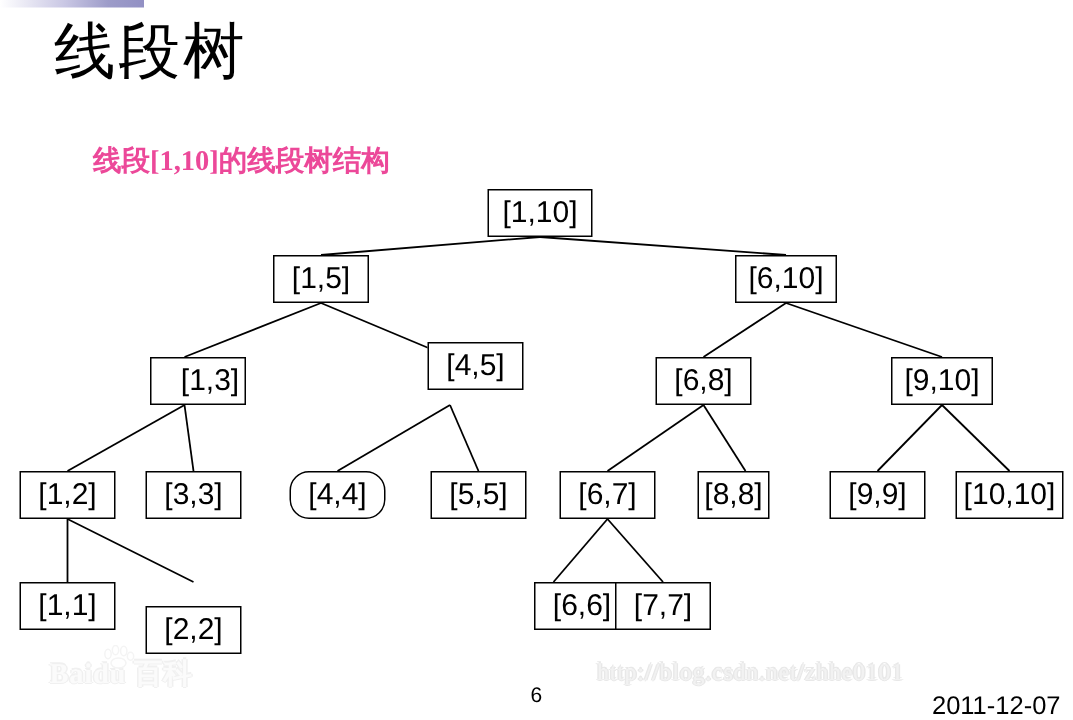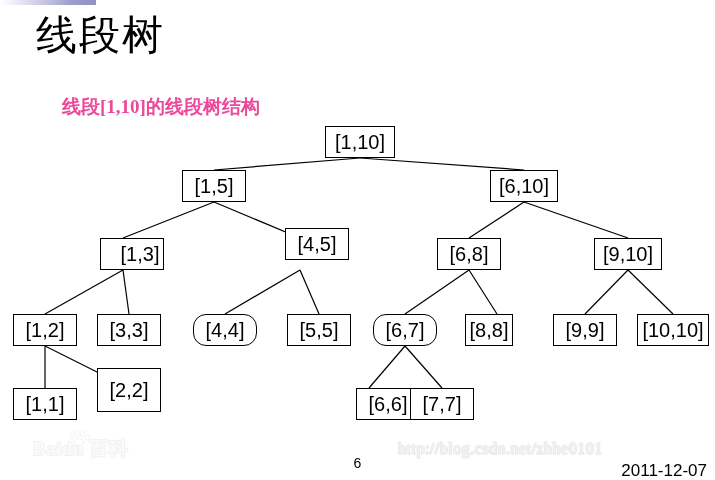--- a/index.html
+++ b/index.html
@@ -180,26 +180,26 @@
     <div class="tree-node" style="left: 182px; top: 170px; width: 64px; height: 32px;">[1,5]</div>
     <div class="tree-node" style="left: 490px; top: 170px; width: 68px; height: 32px;">[6,10]</div>
     <div class="tree-node" style="left: 100px; top: 238px; width: 64px; height: 32px; padding-left: 16px;">[1,3]</div>
     <div class="tree-node" style="left: 268px; top: 228px; width: 64px; height: 32px; margin-left: 17px;">[4,5]</div>
     <div class="tree-node" style="left: 437px; top: 238px; width: 64px; height: 32px;">[6,8]</div>
     <div class="tree-node" style="left: 594px; top: 238px; width: 68px; height: 32px;">[9,10]</div>
     <div class="tree-node" style="left: 13px; top: 314px; width: 64px; height: 32px;">[1,2]</div>
     <div class="tree-node" style="left: 97px; top: 314px; width: 64px; height: 32px;">[3,3]</div>
     <div class="tree-node" style="left: 193px; top: 314px; width: 64px; height: 32px; border-radius: 13px;">[4,4]</div>
     <div class="tree-node" style="left: 287px; top: 314px; width: 64px; height: 32px;">[5,5]</div>
-    <div class="tree-node" style="left: 373px; top: 314px; width: 64px; height: 32px; border-radius: 13px;">[6,7]</div>
+    <div class="tree-node" style="left: 373px; top: 314px; width: 64px; height: 32px;">[6,7]</div>
     <div class="tree-node" style="left: 465px; top: 314px; width: 48px; height: 32px; text-align: center;">[8,8]</div>
     <div class="tree-node" style="left: 553px; top: 314px; width: 64px; height: 32px;">[9,9]</div>
     <div class="tree-node" style="left: 637px; top: 314px; width: 72px; height: 32px;">[10,10]</div>
     <div class="tree-node" style="left: 13px; top: 388px; width: 64px; height: 32px;">[1,1]</div>
-    <div class="tree-node" style="left: 97px; top: 368px; width: 64px; height: 44px;">[2,2]</div>
+    <div class="tree-node" style="left: 97px; top: 404px; width: 64px; height: 32px;">[2,2]</div>
     <div class="tree-node" style="left: 356px; top: 388px; width: 64px; height: 32px;">[6,6]</div>
     <div class="tree-node" style="left: 410px; top: 388px; width: 64px; height: 32px;">[7,7]</div>
   </div>
 
 <div id="baidu-watermark">Baidu 百科</div>
 <svg id="baidu-paw" viewBox="0 0 22 16">
   <ellipse cx="4" cy="6" rx="2.1" ry="3.1" fill="none" stroke="#f4f4f4" stroke-width="1"></ellipse>
   <ellipse cx="9" cy="3.4" rx="2.1" ry="3.1" fill="none" stroke="#f4f4f4" stroke-width="1"></ellipse>
   <ellipse cx="14.5" cy="4" rx="2.1" ry="3.1" fill="none" stroke="#f4f4f4" stroke-width="1"></ellipse>
   <ellipse cx="19" cy="7.5" rx="2.1" ry="2.6" fill="none" stroke="#f4f4f4" stroke-width="1"></ellipse>

